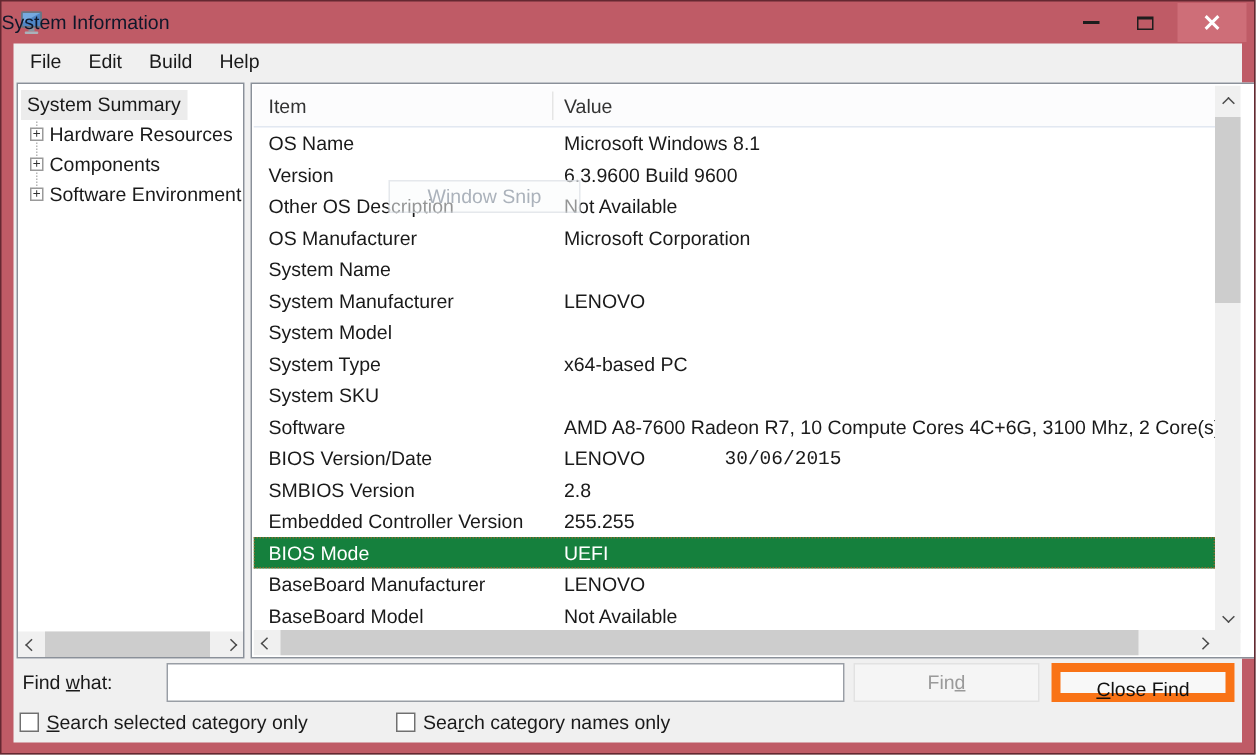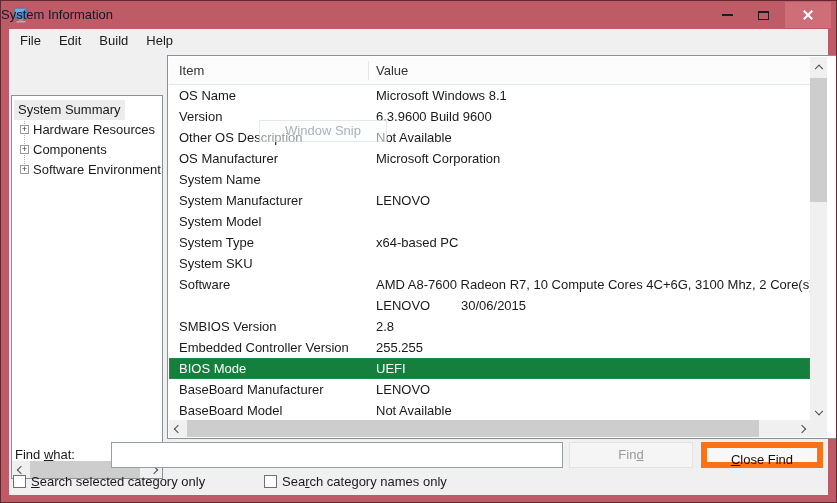--- a/index.html
+++ b/index.html
@@ -27,40 +27,40 @@
   .glyph-x::before{ transform:rotate(45deg); }
   .glyph-x::after{ transform:rotate(-45deg); }
   
   .client{ position:absolute; left:8px; top:28px; right:8px; bottom:7px; background:#f0f0f0; }
   
   .menubar{ position:absolute; left:0; top:0; right:0; height:24px; display:flex;
             align-items:center; padding-left:2px; }
   .menu-item{ padding:0 9px; height:24px; line-height:24px; }
   
   .panel{ position:absolute; background:#fff; border:1px solid #8a9099; }
-  .tree-panel{ left:2px; top:26px; width:152px; height:384px;margin-top:40px; }
+  .tree-panel{ left:2px; top:26px; width:152px; height:384px; }
   .list-panel{ left:158px; top:26px; width:766px; height:384px; }
   
   .tree-item{ position:absolute; left:0; right:0; height:20px; line-height:20px; white-space:nowrap; overflow:hidden; }
   .tree-sel{ background:#ececec; padding:0 4px; }
   .tree-label{ position:absolute; left:21px; }
   .tree-vline{ position:absolute; left:12px; top:22px; height:52px; width:0;
                border-left:1px dotted #b5b5b5; }
   .expander{ position:absolute; left:8px; top:5px; width:9px; height:9px; background:#fff;
              border:1px solid #9a9a9a; font-size:9px; line-height:7px; text-align:center;
              color:#333; }
   
   .lv{ position:absolute; left:1px; top:1px; right:1px; bottom:1px; overflow:hidden; }
   .lheader{ position:absolute; left:0; top:0; width:641px; height:28px; background:#fcfcfd;
             border-bottom:1px solid #e2e8f1; }
   .hcell{ position:absolute; top:0; height:28px; line-height:28px; color:#333; }
   .hdiv{ position:absolute; left:199px; top:4px; bottom:4px; width:1px; background:#e5e5e5; }
   .lrow{ position:absolute; left:0; width:641px; height:21px; line-height:21px; white-space:nowrap; }
   .lrow span{ position:absolute; line-height:21px; }
-  .c1{ left:10px; } .c2{ left:207px; } .c3{ left:292px; }
+  .c1{ left:10px; } .c2{ left:207px; } .c3{ left:314px;font-family:Liberation Mono, monospace; }
   .lrow.selected{ background:#15803d; color:#fff; outline:1px dotted rgba(190,100,40,.65);
                   outline-offset:-1px; }
   
   .sb{ position:absolute; background:#f0f0f0; }
   .sb-vert{ left:641px; top:0; width:17px; height:365px; }
   .sb-horz{ left:0; bottom:0; height:17px; width:641px; }
   .tree-sb{ left:0; bottom:0; height:17px; width:150px; position:absolute; background:#f0f0f0; }
   .sb-btn{ position:absolute; width:17px; height:17px; display:flex; align-items:center;
            justify-content:center; }
   .thumb{ position:absolute; background:#cdcdcd; }
@@ -193,20 +193,21 @@
           </div>
         <div class="lrow" style="top:196px">
             <span class="c1">System SKU</span>
             <span class="c2"></span>
           </div>
         <div class="lrow" style="top:217px">
             <span class="c1">Software</span>
             <span class="c2">AMD A8-7600 Radeon R7, 10 Compute Cores 4C+6G, 3100 Mhz, 2 Core(s)</span>
           </div>
         <div class="lrow" style="top:238px">
+            <span class="c1">BIOS Version/Date</span>
             <span class="c2">LENOVO</span>
             <span class="c3">30/06/2015</span>
           </div>
         <div class="lrow" style="top:259px">
             <span class="c1">SMBIOS Version</span>
             <span class="c2">2.8</span>
           </div>
         <div class="lrow" style="top:280px">
             <span class="c1">Embedded Controller Version</span>
             <span class="c2">255.255</span>

